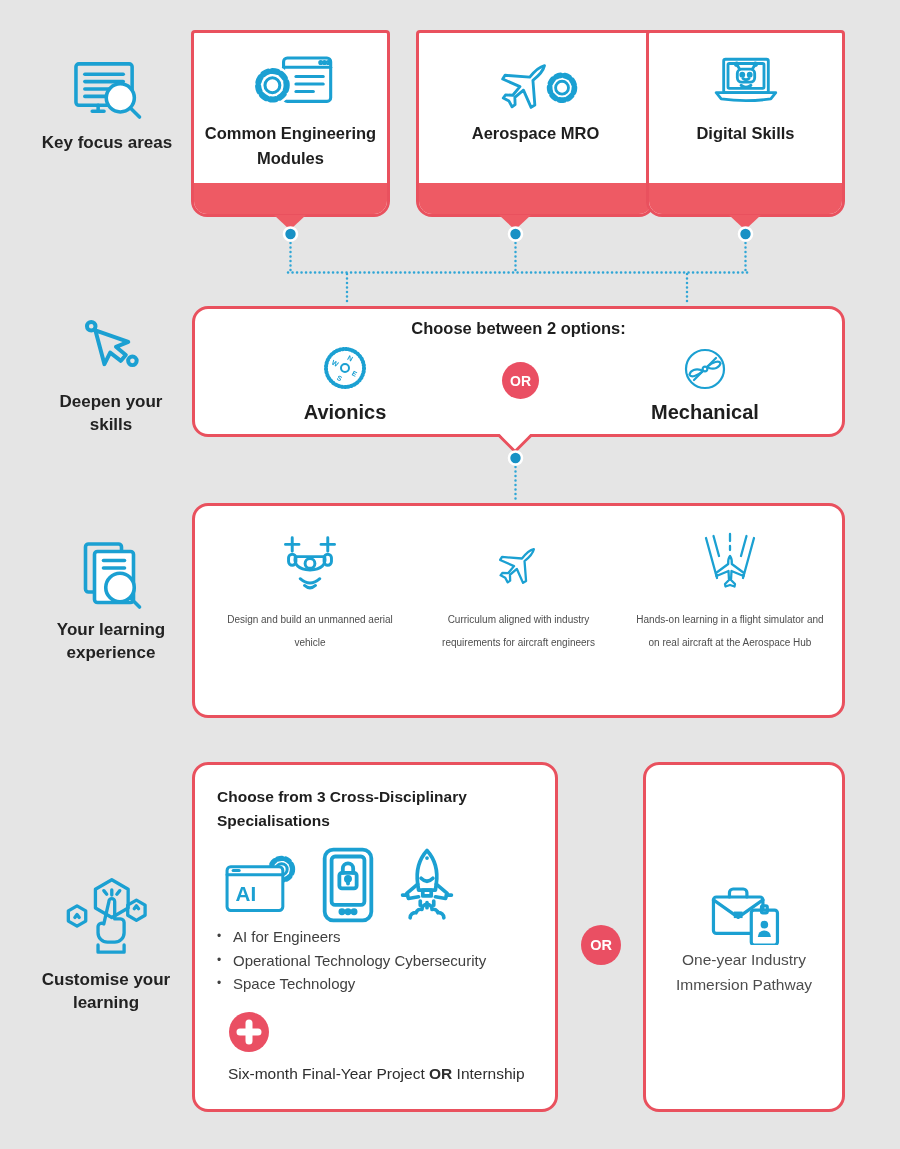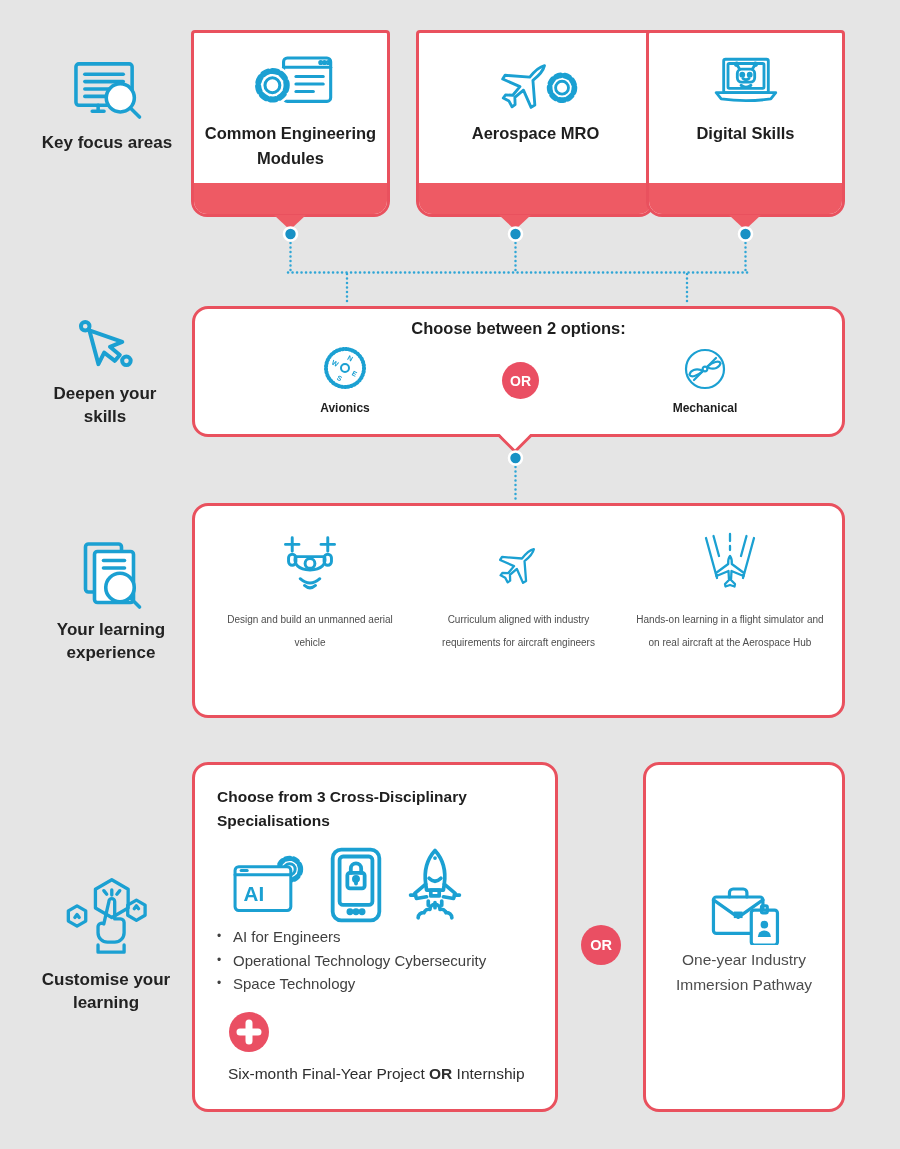--- a/index.html
+++ b/index.html
@@ -18,29 +18,29 @@
   
   .box{position:absolute;background:#fff;border:3px solid var(--red);border-radius:16px;box-sizing:border-box;}
   .card{position:absolute;background:#fff;border:3px solid var(--red);border-radius:4px 4px 16px 16px;box-sizing:border-box;overflow:hidden;}
   .band{position:absolute;left:0;right:0;bottom:0;height:31px;background:var(--redfill);}
   .tail{position:absolute;width:0;height:0;border-left:16px solid transparent;border-right:16px solid transparent;border-top:15px solid var(--redfill);}
   .card-icon{position:absolute;left:0;right:0;top:20px;display:flex;justify-content:center;}
   .card-title{position:absolute;left:4px;right:4px;top:88px;text-align:center;font-weight:bold;font-size:16.5px;line-height:25px;}
   
   .deepen-heading{position:absolute;left:0;right:0;top:10px;text-align:center;font-weight:bold;font-size:16.5px;}
   .option{position:absolute;display:flex;flex-direction:column;align-items:center;}
-  .option-label{font-weight:bold;font-size:12px;margin-top:6px;}
+  .option-label{font-weight:bold;font-size:20px;margin-top:6px;}
   .or-badge{position:absolute;background:#EA4F63;border-radius:50%;display:flex;align-items:center;justify-content:center;color:#fff;font-weight:bold;}
   
   .exp-col{position:absolute;display:flex;flex-direction:column;align-items:center;text-align:center;}
   .exp-icon{height:72px;display:flex;align-items:center;justify-content:center;}
   .exp-text{font-size:10px;line-height:23px;color:var(--body);margin-top:8px;}
   
   .cust-heading{position:absolute;left:22px;top:20px;width:275px;font-weight:bold;font-size:15.5px;line-height:24px;}
-  .spec-icons{position:absolute;left:34px;top:80px;display:flex;align-items:center;gap:18px;height:80px;}
+  .spec-icons{position:absolute;left:26px;top:80px;display:flex;align-items:center;gap:18px;height:80px;}
   .bullets{position:absolute;left:21px;top:160px;width:330px;margin:0;padding:0;}
   .bullets li{list-style:none;position:relative;padding-left:17px;font-size:15px;line-height:23.5px;color:#3f3f3f;margin-bottom:0;}
   .bullets li::before{content:"•";position:absolute;left:1px;top:0;color:#3f3f3f;font-size:12px;}
   .plus-note{position:absolute;left:33px;top:300px;font-size:15.5px;color:#2e2e2e;}
   .plus-note b{font-weight:bold;}
   .right-text{position:absolute;left:10px;right:10px;top:182px;text-align:center;font-size:15.5px;line-height:25px;color:var(--body);}
   svg{display:block;}
   #overlay{position:absolute;left:0;top:0;pointer-events:none;}
 </style>
 </head>
@@ -57,21 +57,21 @@
         <line x1="-15" y1="0" x2="6" y2="0"></line>
           <line x1="-15" y1="5" x2="0" y2="5"></line>
         <path d="M-6,11 v4 M-10,15 h8"></path>
         <circle cx="9" cy="6" r="9.5" fill="#fff"></circle>
         <line x1="16" y1="13" x2="22" y2="19"></line>
       </svg>
     </span>
     <div class="rail-label">Key focus areas</div>
   </div>
 
-  <div class="rail-item" style="left:30px;top:318px;width:150px;">
+  <div class="rail-item" style="left:36px;top:318px;width:150px;gap:8px;">
     <span>
       <svg width="62" height="56" viewBox="-18 -17 36 34" fill="none" stroke="#1BA0D2" stroke-width="2.4" stroke-linecap="round" stroke-linejoin="round">
         <circle cx="-12" cy="-12" r="2.6"></circle>
         <circle cx="13" cy="9" r="2.6"></circle>
         <path d="M-9.5,-9.5 L-4,11 L-0.5,4 L6,9 L9,5.5 L3,0.5 L10.5,-2.5 Z"></path>
       </svg>
     </span>
     <div class="rail-label">Deepen your skills</div>
   </div>
 

